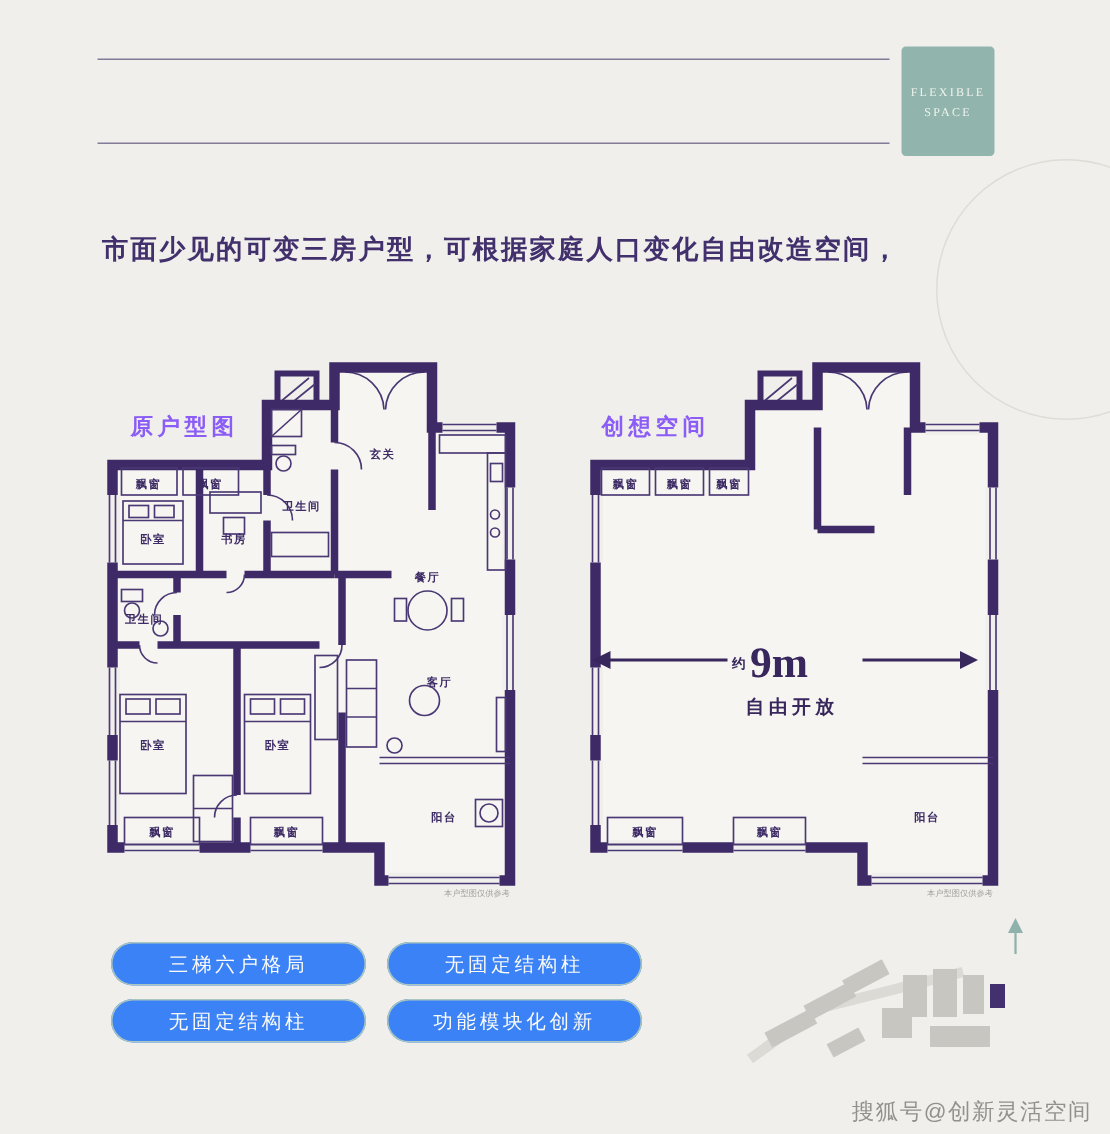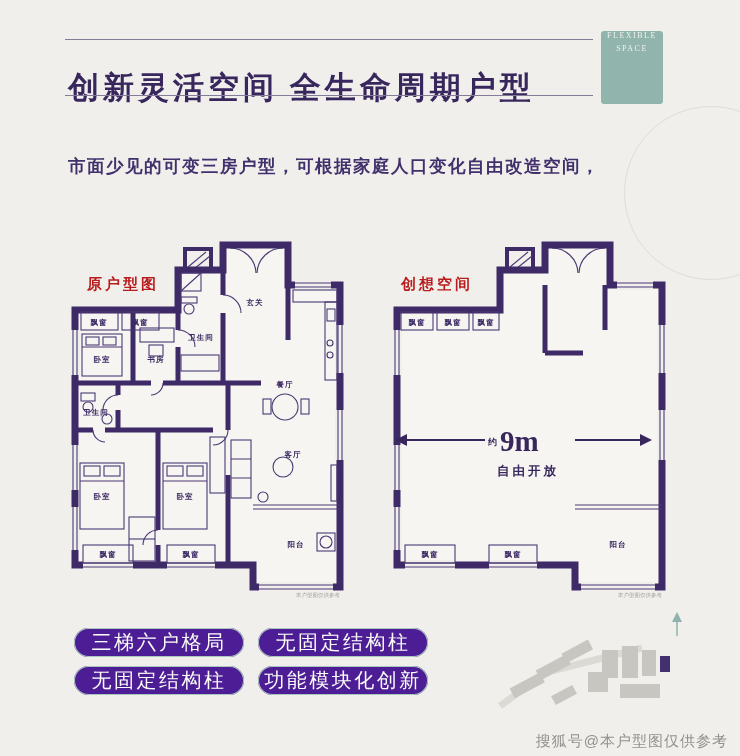--- a/index.html
+++ b/index.html
@@ -6,66 +6,65 @@
   .page{position:relative;width:740px;height:756px;background:#f0efec;overflow:hidden;
         font-family:"Liberation Sans",sans-serif;}
   .deco-circle{position:absolute;right:-58px;top:106px;width:172px;height:172px;border-radius:50%;
         border:1.5px solid #dedcd5;}
   
   .rule{position:absolute;left:65px;width:528px;height:1px;background:#837b97;}
   .rule.top{top:39px;} .rule.bot{top:95px;}
   .title{position:absolute;left:68px;top:46px;font-family:"Liberation Serif",serif;
         font-size:31px;font-weight:bold;color:#38275c;letter-spacing:4px;white-space:nowrap;}
   .badge{position:absolute;left:601px;top:31px;width:62px;height:73px;background:#91b4ac;
-        border-radius:3px;display:flex;flex-direction:column;align-items:center;justify-content:flex-start;
+        border-radius:3px;display:flex;flex-direction:column;align-items:center;justify-content:center;
         gap:4px;color:#edf2ec;font-family:"Liberation Serif",serif;font-size:8px;letter-spacing:1.5px;}
   
   .intro{position:absolute;left:68px;top:130px;color:#41306b;font-size:17.5px;font-weight:700;
         line-height:37px;letter-spacing:1.5px;}
   
   .plan{position:absolute;top:235px;width:285px;height:365px;}
   .plan.left{left:63px;} .plan.right{left:385px;}
   .plan svg{position:absolute;left:0;top:0;}
-  .plan-label{position:absolute;top:40px;left:24px;font-size:15px;font-weight:bold;color:#b91c1c;
+  .plan-label{position:absolute;top:40px;left:24px;font-size:15px;font-weight:bold;color:#8b5cf6;
         letter-spacing:3px;z-index:2;}
   .plan.right .plan-label{left:16px;text-align:center;}
   svg .wall{stroke:#3e2a66;stroke-width:7;fill:none;stroke-linecap:butt;}
   svg .iwall{stroke:#3e2a66;stroke-width:5;fill:none;}
   svg .thin{stroke:#4a3874;stroke-width:1.1;fill:none;}
   svg .win{stroke:#4a3874;stroke-width:1.1;}
   svg .cover{fill:#f0efec;stroke:none;}
   svg .floor{fill:#f6f5f1;stroke:none;}
   svg .lbl{font-size:7.5px;fill:#3d2b66;font-weight:bold;letter-spacing:1px;text-anchor:middle;
         font-family:"Liberation Sans",sans-serif;}
   svg .fnote{font-size:5.5px;fill:#a3a29e;text-anchor:end;font-family:"Liberation Sans",sans-serif;}
   svg .dim-big{font-family:"Liberation Serif",serif;font-size:29px;font-weight:bold;fill:#38275c;}
   svg .dim-small{font-size:9px;font-weight:bold;fill:#38275c;}
   svg .caption{font-size:12.5px;font-weight:bold;fill:#38275c;letter-spacing:3px;text-anchor:middle;}
   svg .arrow{stroke:#38275c;stroke-width:2;fill:none;}
   svg .arrowhead{fill:#38275c;stroke:none;}
   
   .features{position:absolute;left:74px;top:628px;display:grid;grid-template-columns:170px 170px;
         gap:9px 14px;}
-  .pill{height:29px;background:#4c1d95;border-radius:15px;color:#fbfbf8;font-size:20px;
+  .pill{height:29px;background:#3b82f6;border-radius:15px;color:#fbfbf8;font-size:13px;
         display:flex;align-items:center;justify-content:center;letter-spacing:2.5px;
         box-shadow:0 0 0 1px #a9c6bf inset;}
   
   .sitemap{position:absolute;left:492px;top:610px;width:200px;height:110px;}
   
   .watermark{position:absolute;right:12px;bottom:5px;font-size:15px;color:#92918e;letter-spacing:1px;}
 </style>
 </head>
 <body>
 
 <div class="page">
 
   <div class="deco-circle"></div>
 
   <div class="rule top"></div>
-  <h1 class="title">创新灵活空间 全生命周期户型</h1>
   <div class="rule bot"></div>
   <div class="badge">
     <span>FLEXIBLE</span>
     <span>SPACE</span>
   </div>
 
   <p class="intro">
     <span>市面少见的可变三房户型，可根据家庭人口变化自由改造空间，</span><br>
   </p>
 
@@ -285,15 +284,15 @@
         <rect x="128" y="74" width="40" height="14"></rect>
       </g>
       <rect x="168" y="46" width="10" height="16" fill="#43306e"></rect>
       <g>
         <path d="M185,26 L185,8" stroke="#8fb3ac" stroke-width="1.5" fill="none"></path>
         <polygon points="180,12 185,2 190,12" fill="#8fb3ac"></polygon>
       </g>
     </svg>
   </div>
 
-  <div class="watermark">搜狐号@本户型图仅供参考</div>
+  <div class="watermark">搜狐号@创新灵活空间</div>
 
 </div>
 
 </body></html>

